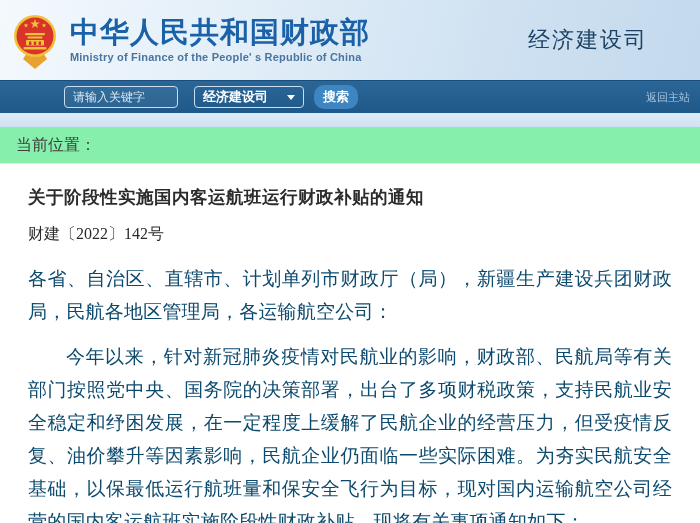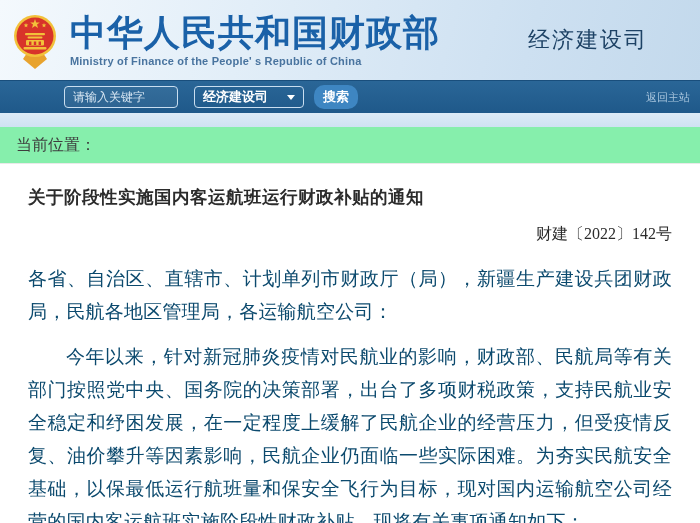--- a/index.html
+++ b/index.html
@@ -14,21 +14,21 @@
   .masthead {
     height: 80px;
     background: linear-gradient(105deg, #f4f9fd 0%, #e2eef8 35%, #cde0f1 75%, #c3d9ec 100%);
     display: flex;
     align-items: center;
     position: relative;
   }
   .emblem-wrap { margin-left: 13px; width: 44px; height: 62px; flex: 0 0 auto; }
   .brand { margin-left: 13px; }
   .brand-title {
-    font-size: 36px;
+    font-size: 29px;
     font-weight: bold;
     color: #1a61a8;
     letter-spacing: 1px;
     line-height: 1.1;
   }
   .brand-sub {
     font-size: 11px;
     font-weight: bold;
     color: #49749f;
     margin-top: 3px;
@@ -141,21 +141,21 @@
   .doc-title {
     margin-top: 21px;
     text-align: left;
     font-size: 17.5px;
     font-weight: bold;
     color: #2b2b2b;
     letter-spacing: 0.5px;
   }
   .doc-number {
     margin-top: 15px;
-    text-align: right;
+    text-align: left;
     font-size: 16px;
     color: #2b2b2b;
     font-family: "Liberation Serif", serif;
   }
   .para {
     font-size: 19px;
     line-height: 33px;
     color: #0c4a6e;
     text-align: justify;
     letter-spacing: 0.2px;

